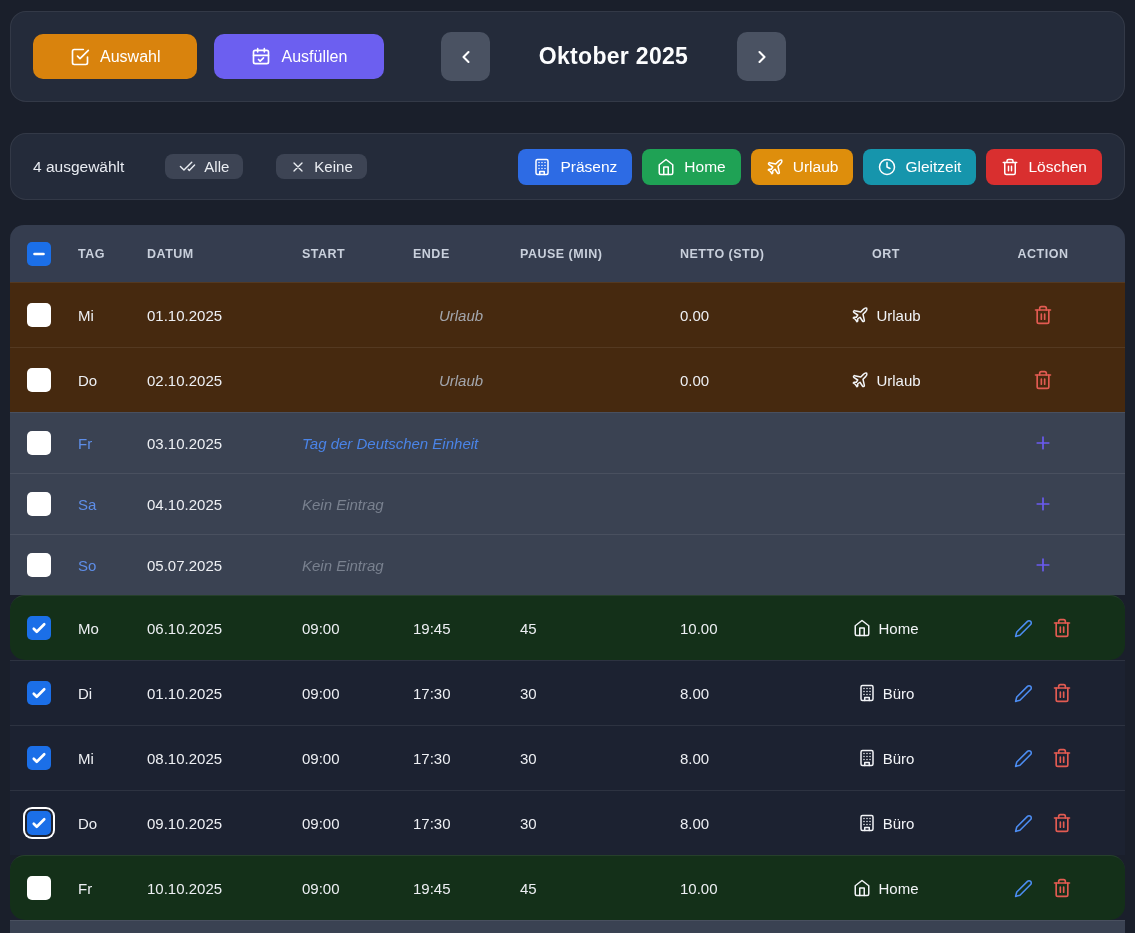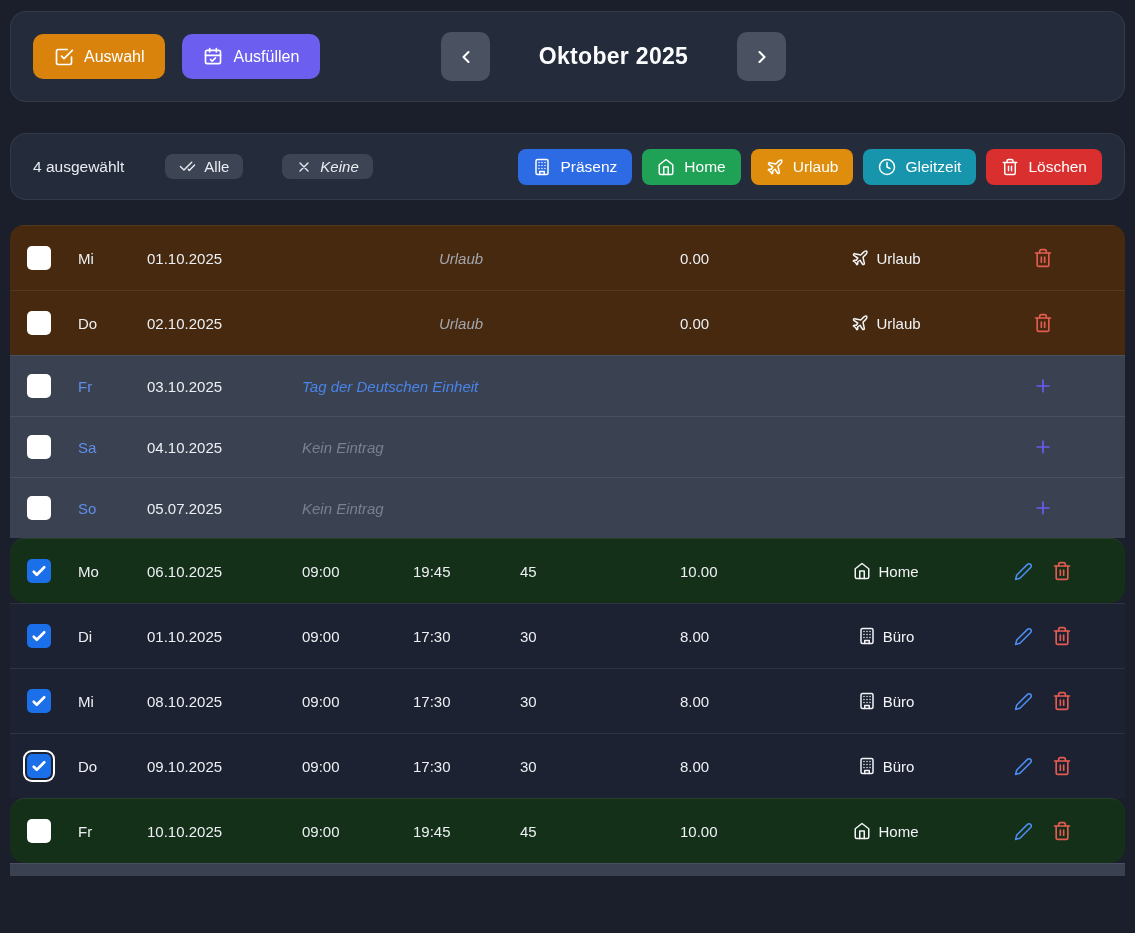--- a/index.html
+++ b/index.html
@@ -12,21 +12,21 @@
   }
   .ic { display:block; }
 
   
   .topbar {
     position:absolute; top:11px; left:10px; right:10px; height:91px;
     background:#242B3A; border:1px solid rgba(255,255,255,0.07);
     border-radius:16px; display:flex; align-items:center; padding:0 22px;
   }
   .btn-big {
-    height:45px; border:none; border-radius:10px; padding:0 21px;
+    height:45px; border:none; border-radius:10px; padding:0 37px;
     display:flex; align-items:center; gap:10px;
     color:#fff; font-size:16px; font-weight:500; cursor:pointer;
     font-family:"Liberation Sans", sans-serif;
   }
   .btn-auswahl { background:#D9830D; }
   .btn-ausfuellen { background:#6C5FF0; margin-left:17px; }
   .nav-center {
     position:absolute; left:430px; width:345px; height:100%;
     display:flex; align-items:center; justify-content:space-between;
   }
@@ -44,21 +44,21 @@
     border-radius:16px; display:flex; align-items:center; padding:0 22px;gap:21px;
   }
   .sel-count { font-size:15.5px; color:#E8EBF1; }
   .btn-small {
     height:25px; border:none; border-radius:8px; padding:0 14px;
     background:#3D4454; color:#EAEDF2; font-size:15px; cursor:pointer;
     display:flex; align-items:center; gap:8px;
     font-family:"Liberation Sans", sans-serif;
   }
   .btn-alle { margin-left:20px; }
-  .btn-keine { margin-left:18px;font-style:italic; }
+  .btn-keine { margin-left:12px; }
   .sel-actions { margin-left:auto; display:flex; gap:10px; }
   .btn-act {
     height:36px; border:none; border-radius:8px; padding:0 15px;
     color:#fff; font-size:15.5px; cursor:pointer;
     display:flex; align-items:center; gap:9px;
     font-family:"Liberation Sans", sans-serif;
   }
   .btn-praesenz { background:#2D6BE4; }
   .btn-home     { background:#1FA255; }
   .btn-urlaub   { background:#DE8E0C; }
@@ -275,20 +275,39 @@
             <use href="#i-trash"></use>
           </svg>
         </span>
       <span>Löschen</span>
     </button>
   </div>
 </div>
 
 <div class="table">
 
+  <div class="grid-row thead">
+    <div class="c-check">
+      <span class="cb ind">
+          <span>
+            <svg class="ic" width="18" height="18" fill="none" stroke="#fff" stroke-width="3.5" stroke-linecap="round">
+              <use href="#i-minus"></use>
+            </svg>
+          </span>
+        </span>
+    </div>
+    <div class="th">TAG</div>
+    <div class="th">DATUM</div>
+    <div class="th">START</div>
+    <div class="th">ENDE</div>
+    <div class="th">PAUSE (MIN)</div>
+    <div class="th">NETTO (STD)</div>
+    <div class="th center">ORT</div>
+    <div class="th center">ACTION</div>
+  </div>
 
   <div class="grid-row row urlaub">
     <div class="c-check">
         <span class="cb off"></span>
       </div>
     <div class="cell c-tag">Mi</div>
     <div class="cell">01.10.2025</div>
     <div class="cell note">Urlaub</div>
     <div class="cell">0.00</div>
     <div class="cell c-ort">

